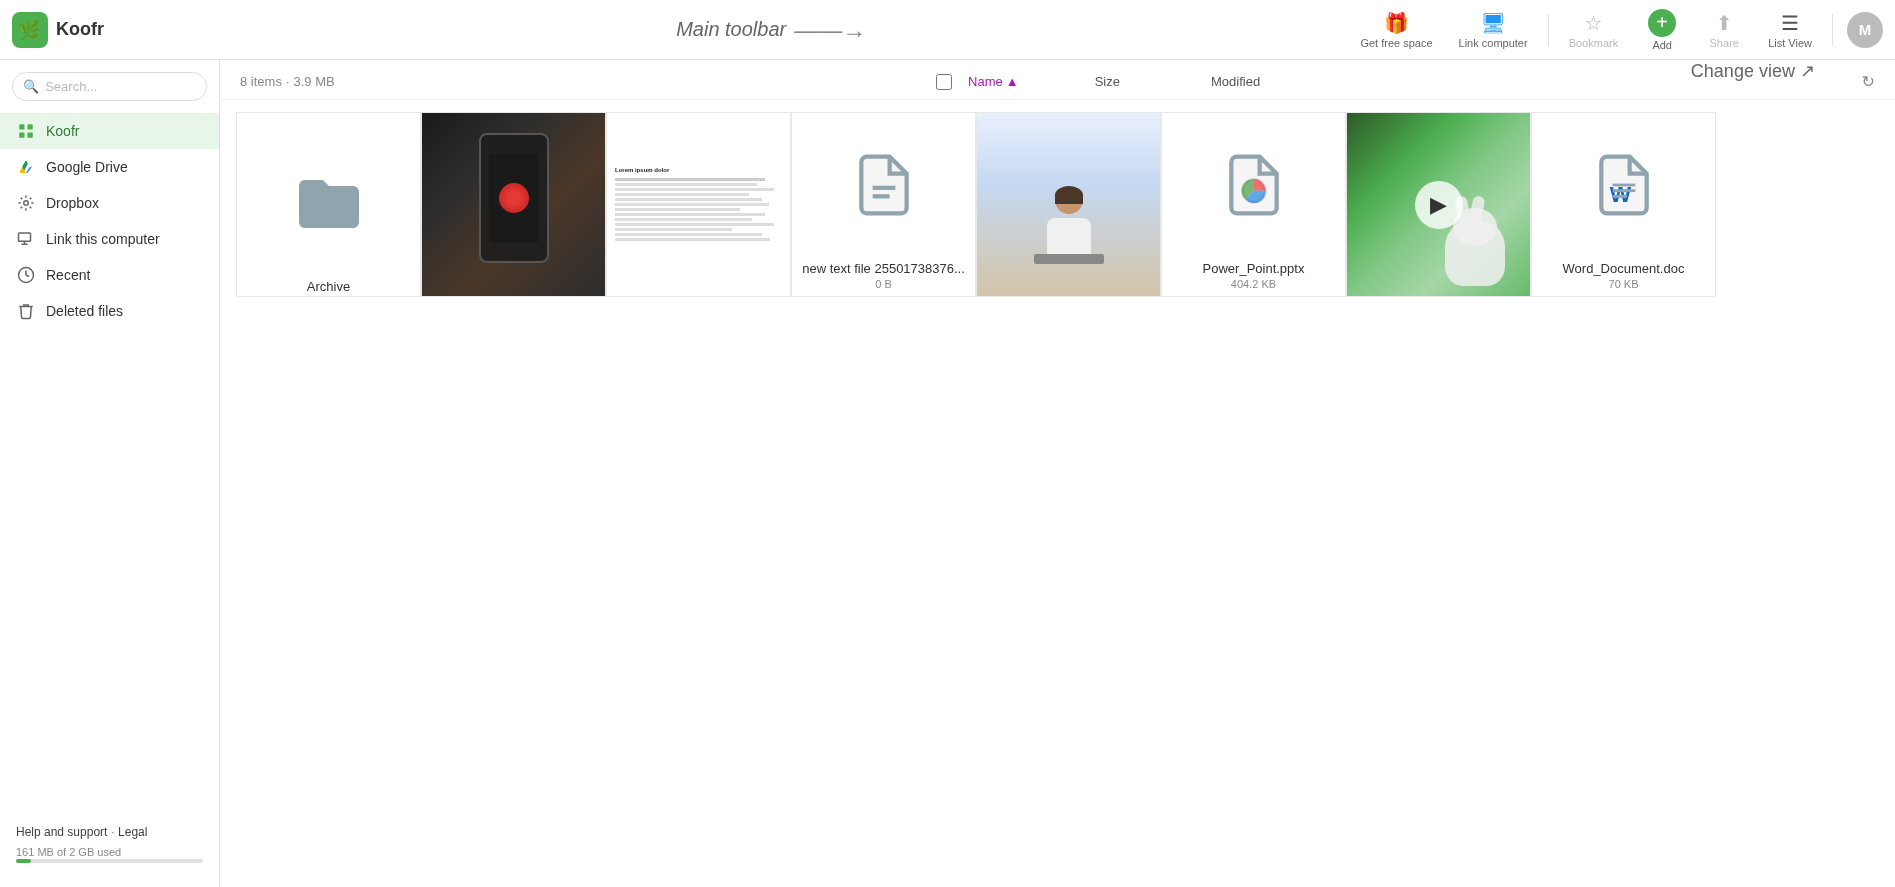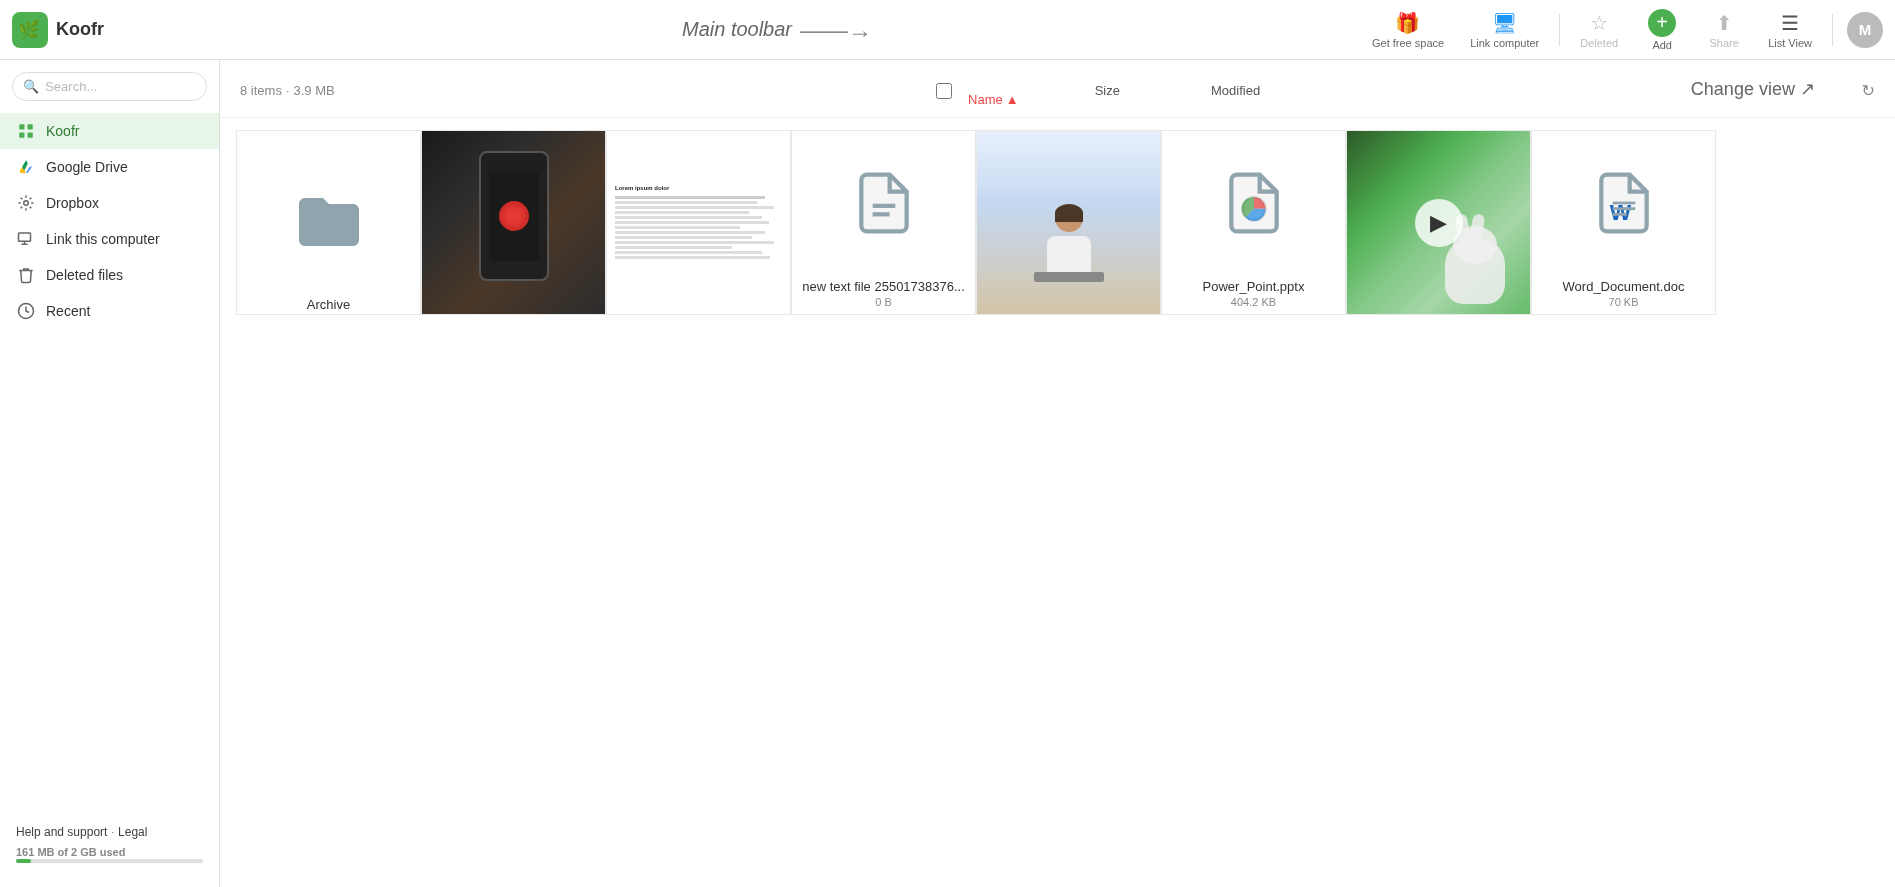--- a/index.html
+++ b/index.html
@@ -68,22 +68,22 @@
     .storage-bar-fill { height: 4px; background: #4caf50; border-radius: 2px; }
 
     
     .content { flex: 1; display: flex; flex-direction: column; overflow: hidden; }
     .content-header {
       display: flex; align-items: center; padding: 12px 20px 8px;
       gap: 12px; border-bottom: 1px solid #f0f0f0;
     }
     .content-header .select-all { width: 16px; height: 16px; cursor: pointer; }
     .sort-btn {
-      display: flex; align-items: center; gap: 3px; font-size: 13px; color: #ef4444;
-      cursor: pointer; background: none; border: none; padding: 2px 4px; margin-top: 18px;
+      display: flex; align-items: center; gap: 3px; font-size: 13px; color: #a21caf;
+      cursor: pointer; background: none; border: none; padding: 2px 4px;
     }
     .col-header { font-size: 13px; color: #555; }
     .item-count { font-size: 13px; color: #888; margin-right: auto; }
     .refresh-btn { margin-left: auto; cursor: pointer; color: #888; font-size: 16px; }
 
     
     .file-grid {
       flex: 1; overflow-y: auto; padding: 12px 16px;
       display: flex; flex-wrap: wrap; gap: 0; align-content: flex-start;
     }
@@ -136,21 +136,21 @@
     </div>
 
     <div class="topbar-action blue-btn">
       <span class="action-icon">🖥</span>
       <span class="action-label">Link computer</span>
     </div>
     <div class="separator"></div>
 
     <div class="topbar-action disabled">
       <span class="action-icon">☆</span>
-      <span class="action-label">Deleted</span>
+      <span class="action-label">Bookmark</span>
     </div>
 
     <div class="topbar-action">
       <div class="add-btn-icon">+</div>
       <span class="action-label">Add</span>
     </div>
 
     <div class="topbar-action disabled">
       <span class="action-icon">⬆</span>
       <span class="action-label">Share</span>
@@ -217,46 +217,46 @@
               <rect x="2" y="4" width="16" height="11" rx="1"></rect>
               <path d="M6 19h8M10 15v4"></path>
             </svg>
         </span>
         <span>Link this computer</span>
       </div>
 
       <div class="sidebar-item">
         <span class="si-icon">
           <svg width="18" height="18" viewBox="0 0 24 24" fill="none" stroke="#666" stroke-width="2">
+              <circle cx="12" cy="12" r="10"></circle>
+              <polyline points="12 6 12 12 16 14"></polyline>
+            </svg>
+        </span>
+        <span>Recent</span>
+      </div>
+
+      <div class="sidebar-item">
+        <span class="si-icon">
+          <svg width="18" height="18" viewBox="0 0 24 24" fill="none" stroke="#666" stroke-width="2">
               <polyline points="3 6 5 6 21 6"></polyline>
               <path d="M19 6l-1 14a2 2 0 01-2 2H8a2 2 0 01-2-2L5 6M9 6V4h6v2"></path>
             </svg>
         </span>
         <span>Deleted files</span>
-      </div>
-
-      <div class="sidebar-item">
-        <span class="si-icon">
-          <svg width="18" height="18" viewBox="0 0 24 24" fill="none" stroke="#666" stroke-width="2">
-              <circle cx="12" cy="12" r="10"></circle>
-              <polyline points="12 6 12 12 16 14"></polyline>
-            </svg>
-        </span>
-        <span>Recent</span>
       </div>
     </nav>
 
     <div class="sidebar-footer">
       <div>
         <a href="#">Help and support</a>
         <span> · </span>
         <a href="#">Legal</a>
       </div>
       <div class="storage-bar-container">
-        <span style="font-size:11px;font-weight:bold;">161 MB of 2 GB used</span>
+        <span style="font-size:11px;">161 MB of 2 GB used</span>
         <div class="storage-bar-track">
           <div class="storage-bar-fill" style="width:8%"></div>
         </div>
       </div>
     </div>
   </div>
 
   <div class="content">
 
     <div class="content-header">

